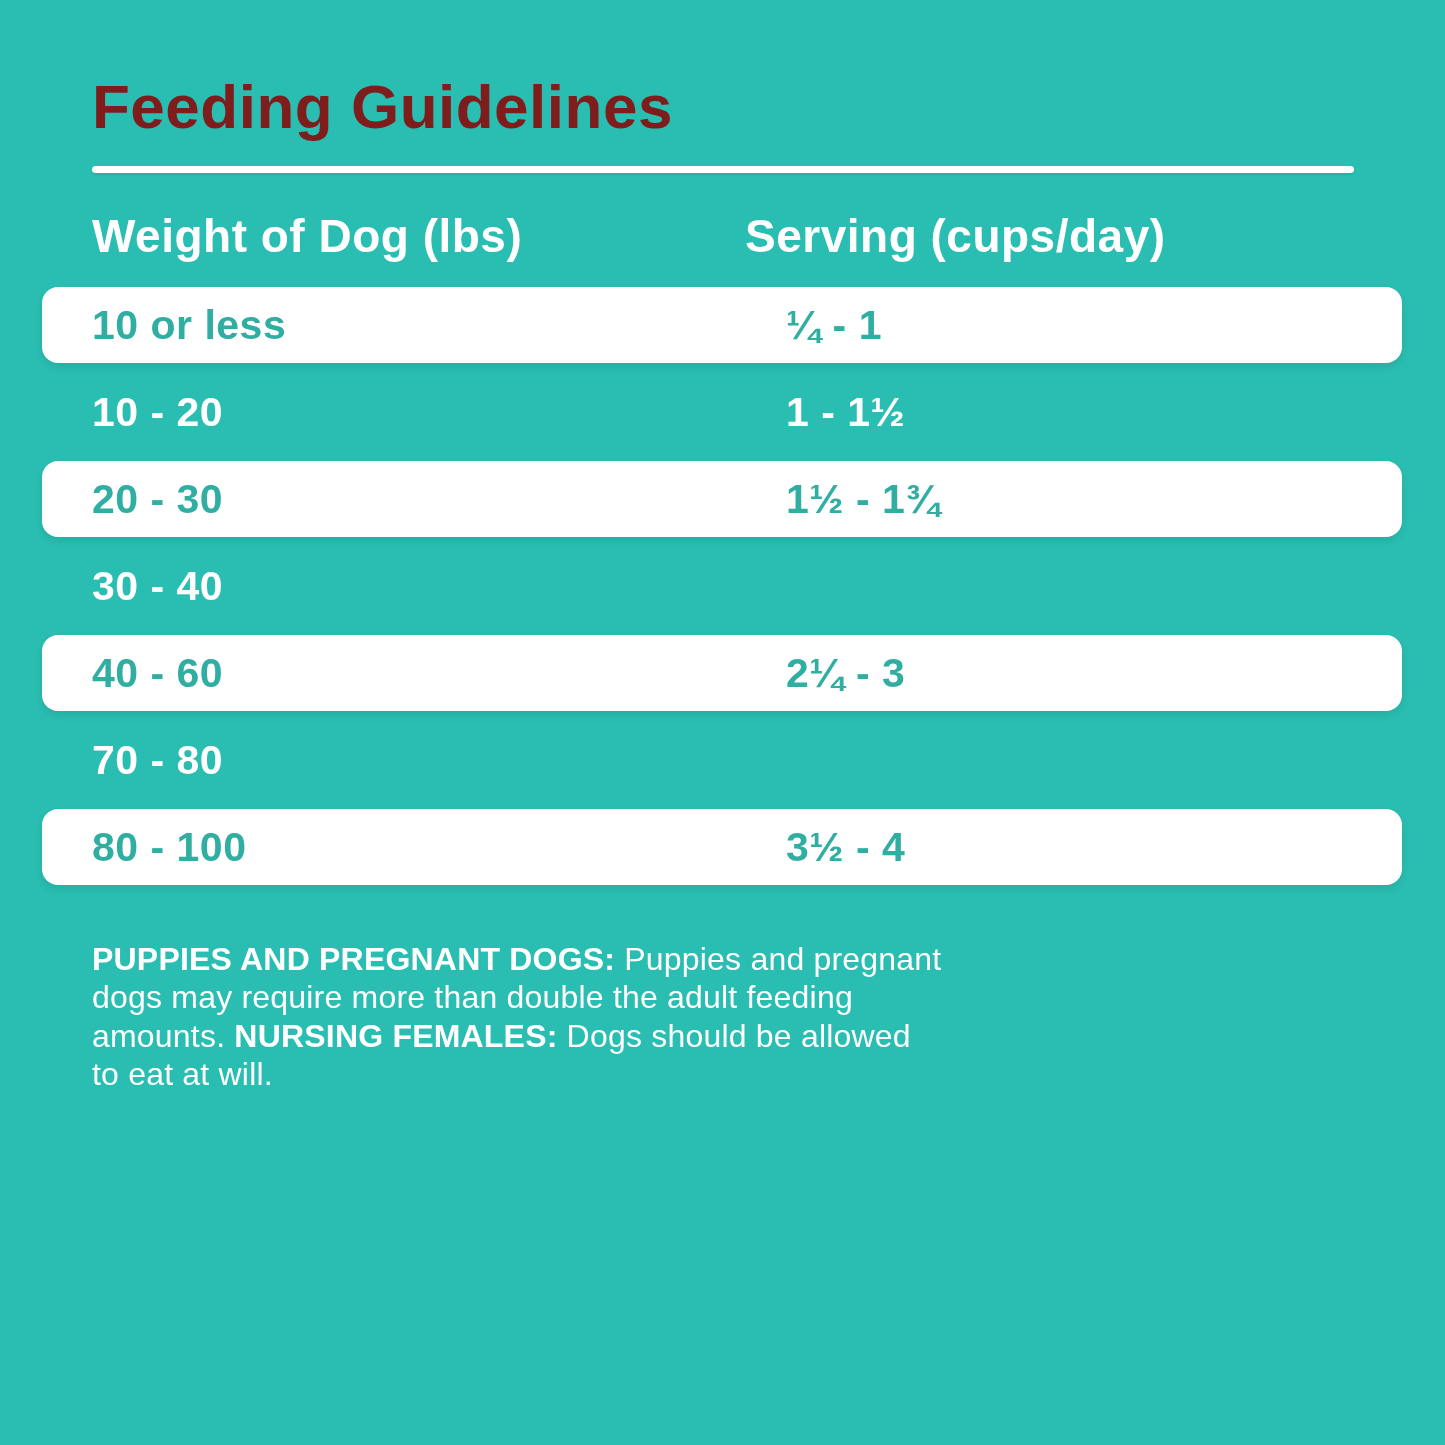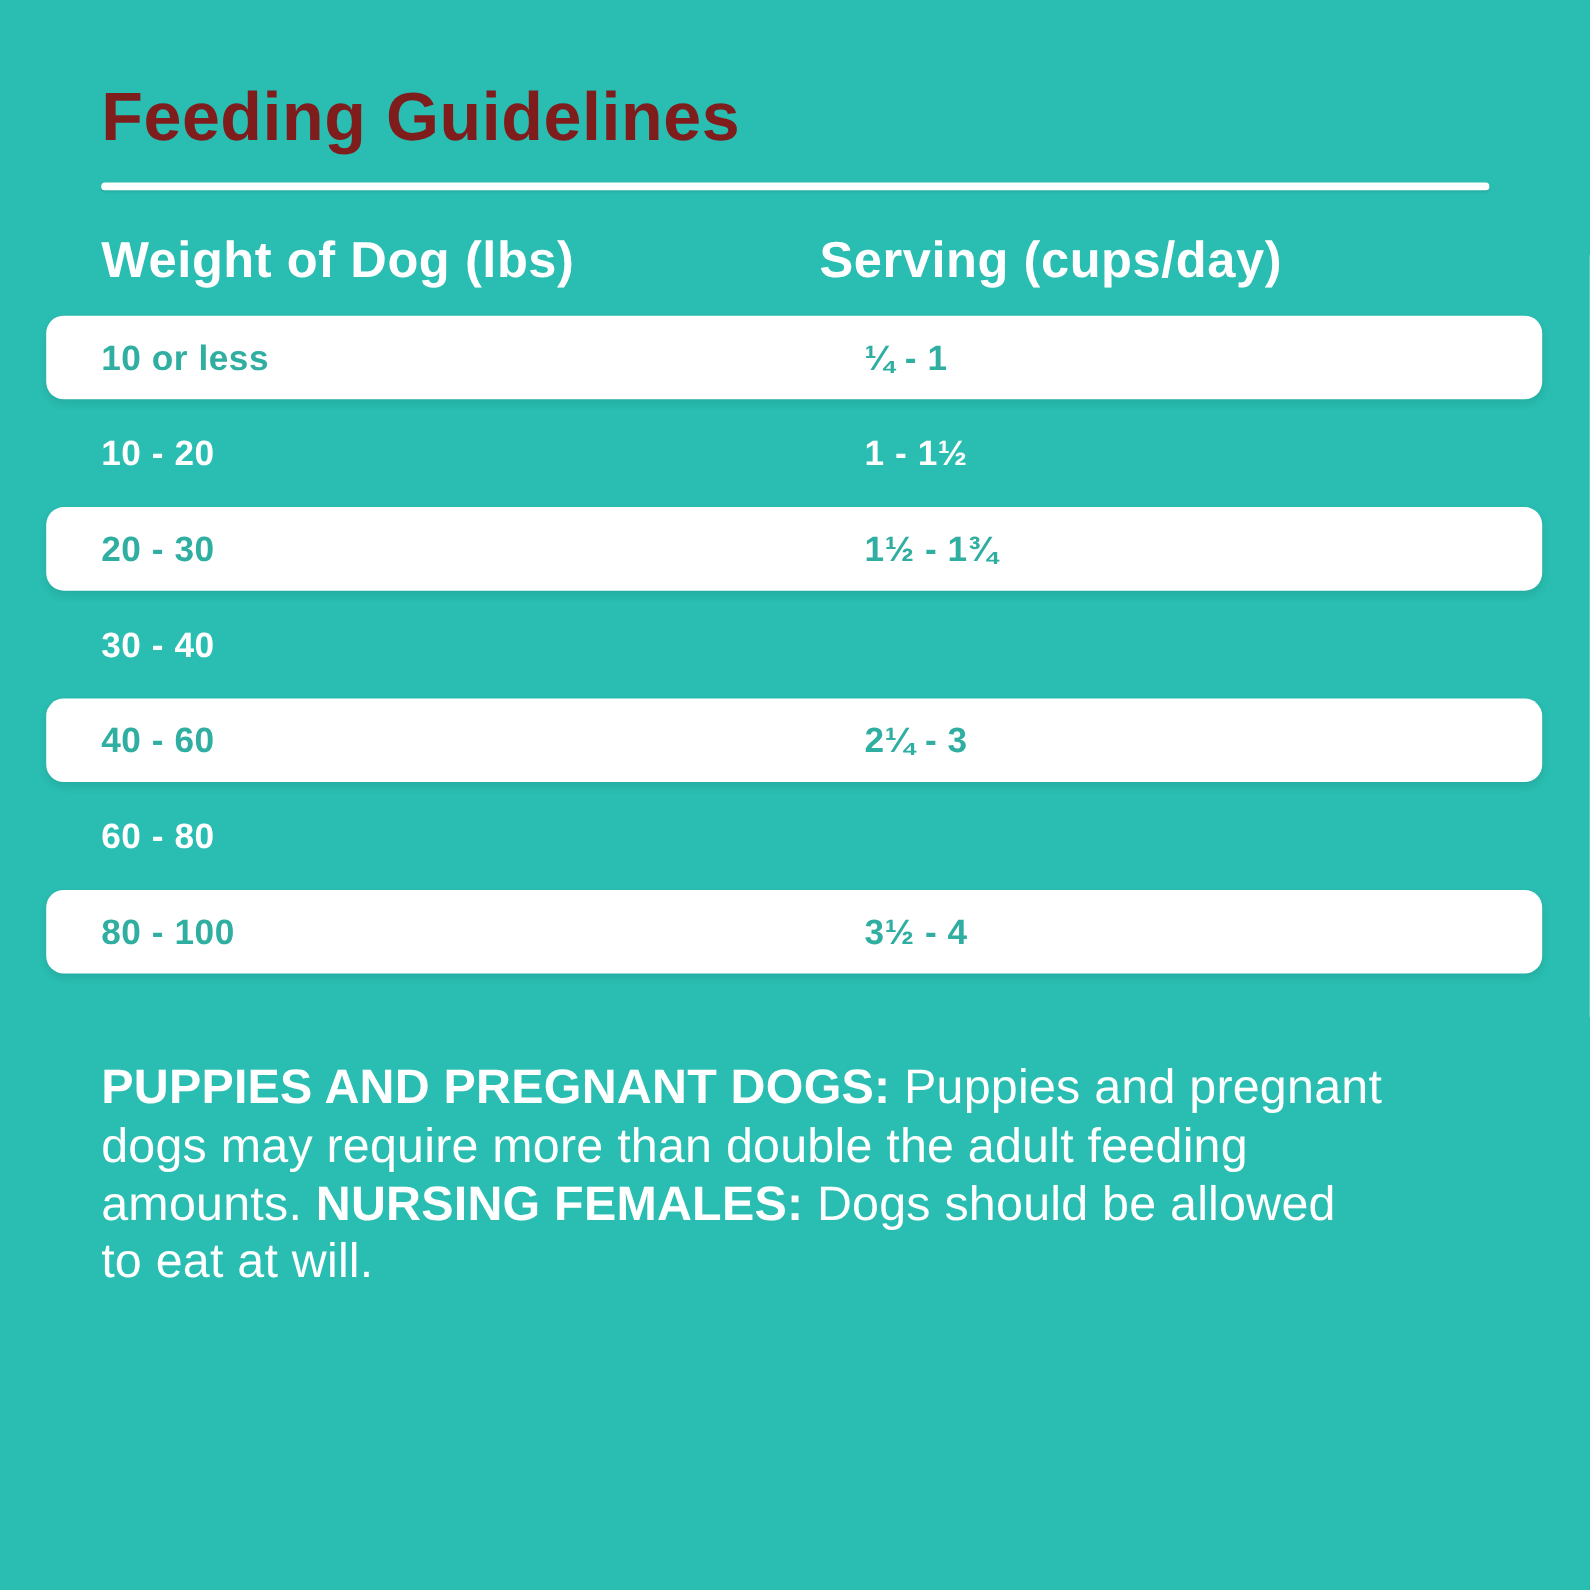--- a/index.html
+++ b/index.html
@@ -75,37 +75,37 @@
     background: #ffffff;
     border-radius: 16px;
     box-shadow: 0 4px 7px rgba(0, 80, 70, 0.13);
   }
   .cell {
     position: absolute;
     top: 0;
     height: 100%;
     display: flex;
     align-items: center;
-    font-size: 32px;
+    font-size: 41px;
     font-weight: bold;
     white-space: nowrap;
     letter-spacing: 0.5px;
   }
   .cell.weight { left: 92px; }
   .cell.serving { left: 786px; }
   .row.white .cell { color: var(--teal-text, #2FAEA1); }
   .row.teal .cell { color: #ffffff; }
 
   .notes {
     position: absolute;
     left: 92px;
-    top: 963px;
+    top: 940px;
     width: 1280px;
     margin: 0;
-    font-size: 44px;
+    font-size: 32px;
     line-height: 1.2;
     color: #ffffff;
     letter-spacing: 0.2px;
   }
   .note-line {
     display: block;
     white-space: nowrap;
   }
   .notes b { font-weight: bold; }
 </style>
@@ -148,21 +148,21 @@
   </div>
 
   <div class="row white">
     <div class="pill"></div>
     <span class="cell weight">40 - 60</span>
     <span class="cell serving">2¼ - 3</span>
   </div>
 
   <div class="row teal">
 
-    <span class="cell weight">60 - 80</span>
+    <span class="cell weight">70 - 80</span>
   </div>
 
   <div class="row white">
     <div class="pill"></div>
     <span class="cell weight">80 - 100</span>
     <span class="cell serving">3½ - 4</span>
   </div>
 </div>
 
   <p class="notes" id="notes-container">

